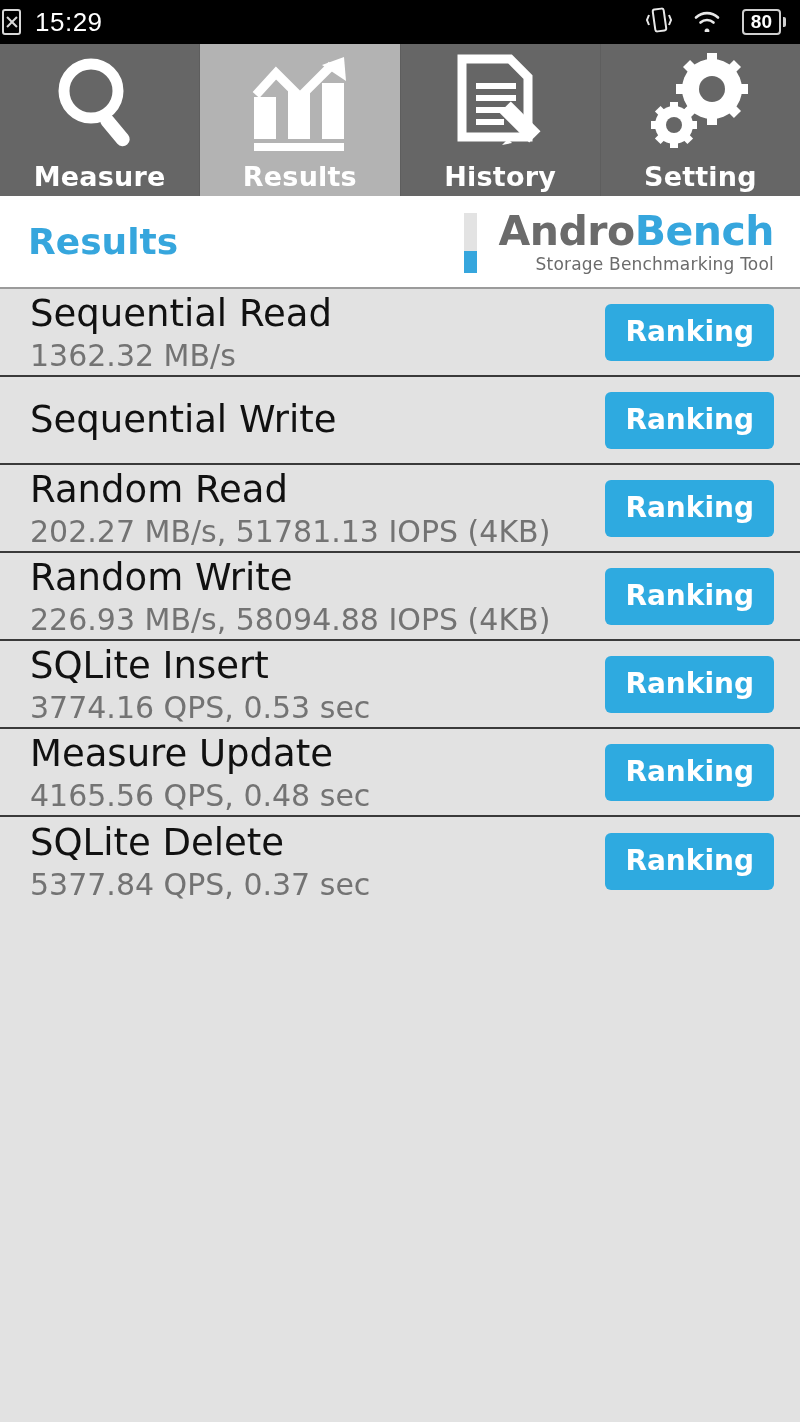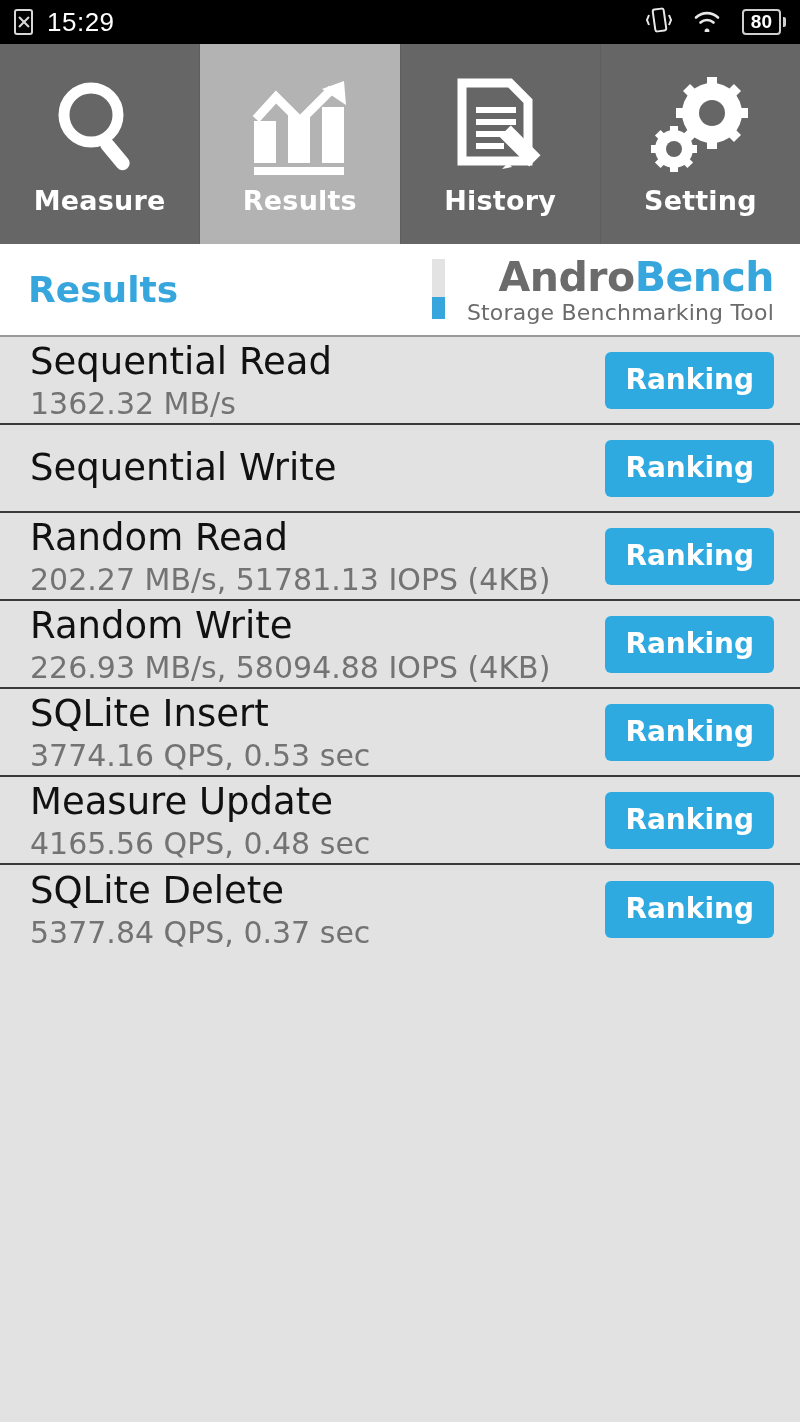--- a/index.html
+++ b/index.html
@@ -7,21 +7,21 @@
     width:800px; height:1422px;
     font-family:"DejaVu Sans", sans-serif;
     background:#e2e2e2;
     overflow:hidden;
   }
 
   
   .statusbar{
     height:44px; background:#000; color:#fff;
     display:flex; align-items:center; justify-content:space-between;
-    padding:0 14px 0 14px;
+    padding:0 14px 0 2px;
   }
   .sb-left{ display:flex; align-items:center; gap:14px; }
   .sb-right{ display:flex; align-items:center; gap:20px; }
   .sb-clock{ font-size:26px; letter-spacing:0.5px; font-family:"Liberation Sans", sans-serif; }
   .sim-icon{
     width:19px; height:26px; border:2px solid #d8d8d8; border-radius:3px;
     position:relative;
   }
   .sim-icon:before, .sim-icon:after{
     content:""; position:absolute; left:50%; top:50%;
@@ -33,21 +33,21 @@
     display:flex; align-items:center;
   }
   .batt-body{
     border:2px solid #cfcfcf; border-radius:4px;
     padding:1px 7px; font-size:19px; line-height:20px; font-weight:bold;
     font-family:"Liberation Sans", sans-serif; color:#fff;
   }
   .batt-cap{ width:3px; height:10px; background:#cfcfcf; margin-left:2px; border-radius:0 2px 2px 0;}
 
   
-  .tabbar{ display:flex; height:200px; background:#666666; }
+  .tabbar{ display:flex; height:152px; background:#666666; }
   .tab{
     flex:1 1 0; background:#666666;
     display:flex; flex-direction:column; align-items:center; justify-content:center;
     color:#fff; position:relative;
   }
   .tab + .tab{ border-left:1px solid #5e5e5e; }
   .tab.active{ background:#b3b3b3; }
   .tab .ico{ height:105px; display:flex; align-items:flex-end; justify-content:center; }
   .tab .lbl{
     margin-top:8px; font-size:27px; font-weight:bold;
@@ -64,21 +64,21 @@
   .pagetitle{ color:#36a6dd; font-size:36px; font-weight:bold; }
   .logo{ display:flex; align-items:flex-start; gap:22px; }
   .logo-bar{ width:13px; height:60px; display:flex; flex-direction:column; margin-top:4px;}
   .logo-bar .top{ flex:1; background:#e3e3e3; }
   .logo-bar .bot{ height:22px; background:#36a6dd; }
   .logo-text{ display:flex; flex-direction:column; align-items:flex-end; }
   .logo-word{ font-size:41px; font-weight:bold; line-height:44px; letter-spacing:-0.5px;
     font-family:"DejaVu Sans", sans-serif;}
   .logo-word .a{ color:#6b6b6b; }
   .logo-word .b{ color:#36a6dd; }
-  .logo-sub{ font-size:22px; color:#6b6b6b; margin-top:1px; letter-spacing:0.2px;}
+  .logo-sub{ font-size:17px; color:#6b6b6b; margin-top:1px; letter-spacing:0.2px;}
 
   
   .list{ background:#e2e2e2; }
   .row{
     position:relative; height:88px; padding:0 26px 0 30px;
     display:flex; align-items:center; justify-content:space-between;
     border-bottom:2px solid #3a3a3a;
     background:#e2e2e2;
   }
   .row-texts{ display:flex; flex-direction:column; gap:4px; }

